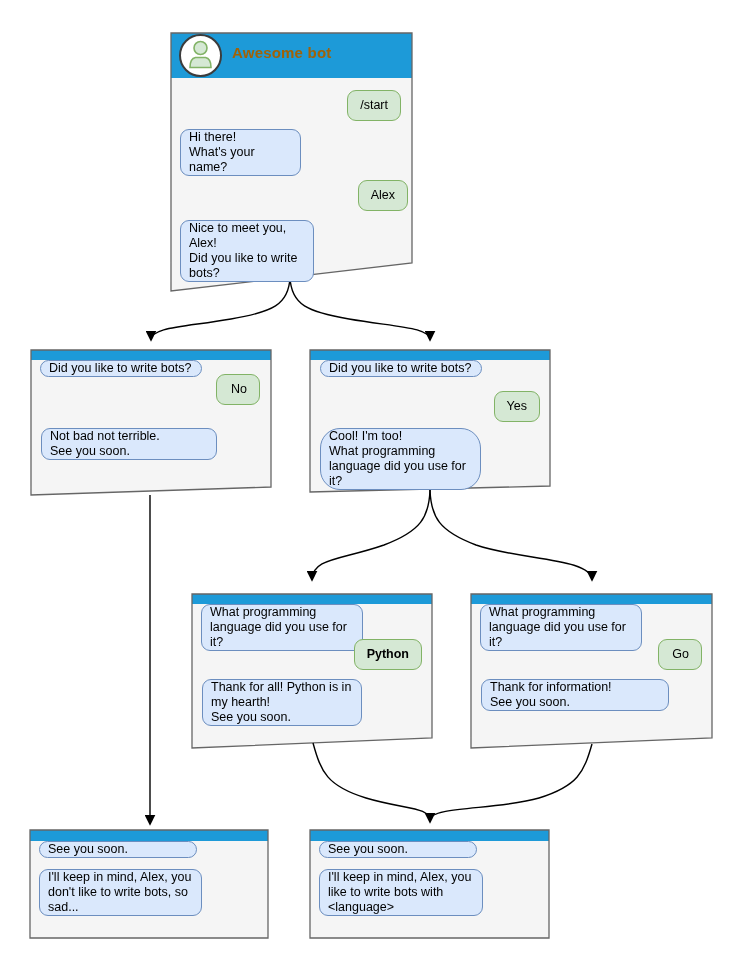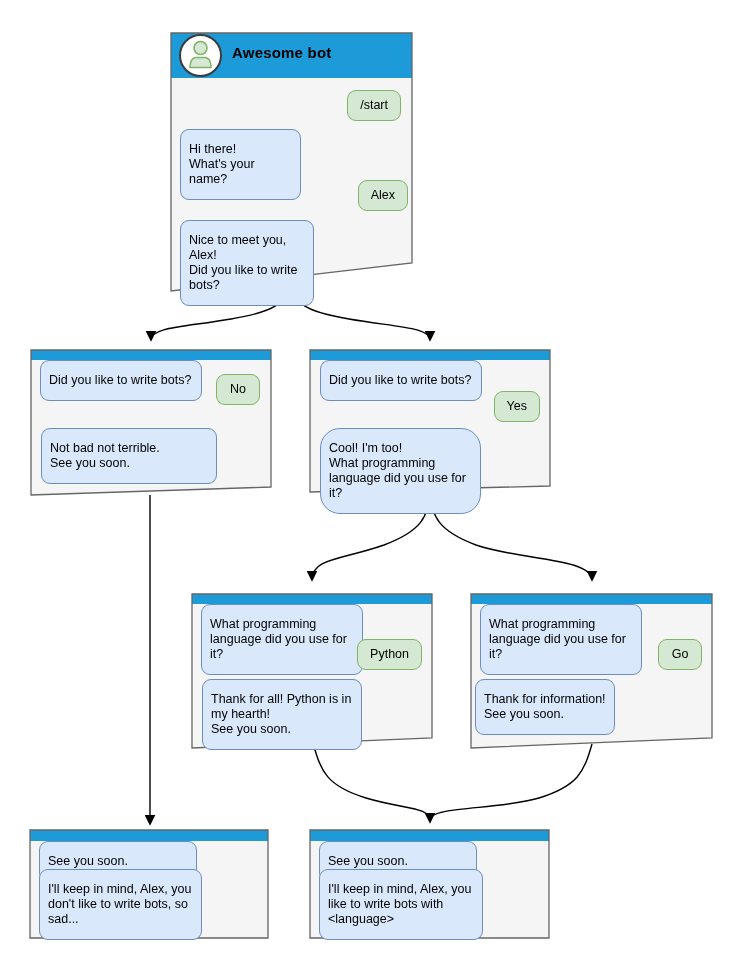--- a/index.html
+++ b/index.html
@@ -21,32 +21,32 @@
   #underlay{position:absolute;left:0;top:0;width:743px;height:971px;}
   .frame-fill{fill:var(--window-fill);stroke:none;}
   .frame-stroke{fill:none;stroke:var(--window-border);stroke-width:1.3;}
   .hdr{fill:var(--header-blue);stroke:none;}
   .conn{fill:none;stroke:#000000;stroke-width:1.4;}
   .avatar-circle{fill:#ffffff;stroke:#3c3c3c;stroke-width:2;}
   .person{fill:var(--user-bubble-fill);stroke:var(--user-bubble-border);stroke-width:1.6;}
   .window{position:absolute;}
   .win-title{
     position:absolute;left:61px;top:0;height:39px;display:flex;align-items:center;
-    color:#000000;font-size:15px;font-weight:bold;letter-spacing:.2px;
+    color:#a16207;font-size:15px;font-weight:bold;letter-spacing:.2px;
   }
   .bubble{
     position:absolute;font-size:12.5px;line-height:15px;white-space:pre-line;
-    border-radius:9px;padding:12px 8px;
+    border-radius:9px;padding:0 8px;
   }
   .bubble.bot{
     background:var(--bot-bubble-fill);border:1px solid var(--bot-bubble-border);
   }
   .bubble.user{
     background:var(--user-bubble-fill);border:1px solid var(--user-bubble-border);
-    padding:7px 12px;text-align:center;
+    padding:7px 12px;text-align:right;
   }
 </style>
 </head>
 <body>
 
 <svg id="underlay" viewBox="0 0 743 971" xmlns="http://www.w3.org/2000/svg">
   <defs>
     <marker id="arr" viewBox="0 0 10 10" refX="8.5" refY="5" markerWidth="11" markerHeight="11" orient="auto-start-reverse" markerUnits="userSpaceOnUse">
       <path d="M0,0 L10,5 L0,10 z" fill="#000"></path>
     </marker>
@@ -112,31 +112,31 @@
   <div class="bubble bot" style="left:10px;top:10px;width:162px;">Did you like to write bots?</div>
   <div class="bubble user" style="right:10px;top:41px;min-width:44px;">Yes</div>
   <div class="bubble bot" style="left:10px;top:78px;width:161px;border-radius:20px;">Cool! I'm too!
 What programming
 language did you use for it?</div>
 </div>
 
 <div class="window" style="left:192px;top:594px;width:240px;height:154px;">
   <div class="bubble bot" style="left:9px;top:10px;width:162px;">What programming
 language did you use for it?</div>
-  <div class="bubble user" style="right:10px;top:45px;">Python</div>
+  <div class="bubble user" style="right:10px;top:45px;font-weight:bold;">Python</div>
   <div class="bubble bot" style="left:10px;top:85px;width:160px;">Thank for all! Python is in
 my hearth!
 See you soon.</div>
 </div>
 
 <div class="window" style="left:471px;top:594px;width:241px;height:154px;">
   <div class="bubble bot" style="left:9px;top:10px;width:162px;">What programming
 language did you use for it?</div>
   <div class="bubble user" style="right:10px;top:45px;min-width:44px;">Go</div>
-  <div class="bubble bot" style="left:4px;top:85px;width:140px;">Thank for information!
+  <div class="bubble bot" style="left:10px;top:85px;width:188px;">Thank for information!
 See you soon.</div>
 </div>
 
 <div class="window" style="left:30px;top:830px;width:238px;height:108px;">
   <div class="bubble bot" style="left:9px;top:11px;width:158px;">See you soon.</div>
   <div class="bubble bot" style="left:9px;top:39px;width:163px;">I'll keep in mind, Alex, you
 don't like to write bots, so
 sad...</div>
 </div>
 

